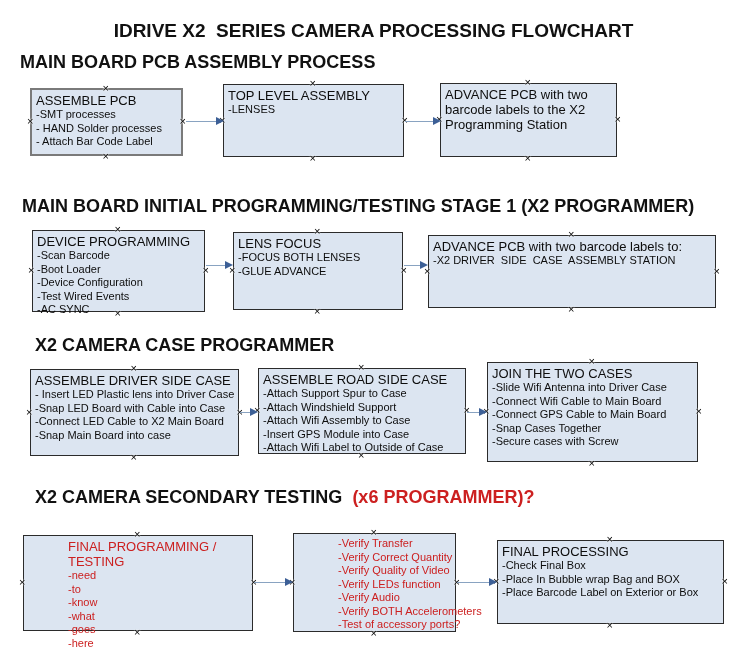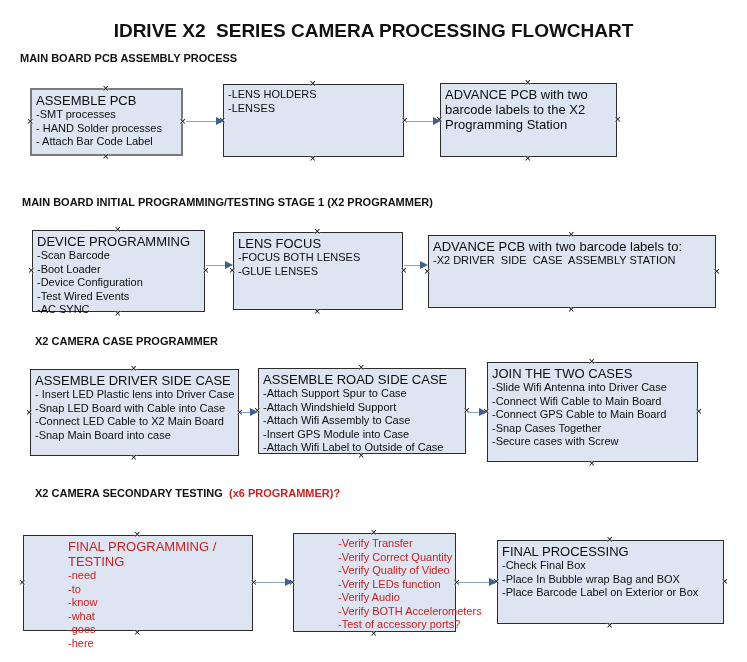--- a/index.html
+++ b/index.html
@@ -14,21 +14,21 @@
   html,body{margin:0;padding:0;background:#ffffff;}
   body{font-family:"Liberation Sans","DejaVu Sans",sans-serif;color:var(--ink);}
   .canvas{position:relative;width:747px;height:662px;background:#ffffff;overflow:hidden;}
 
   .main-title{
     position:absolute;left:0;top:20px;width:747px;
     text-align:center;font-size:19px;font-weight:bold;letter-spacing:0;
     white-space:pre;color:#111;
   }
   .section-heading{
-    position:absolute;font-size:11px;font-weight:bold;white-space:pre;color:#111;
+    position:absolute;font-size:18px;font-weight:bold;white-space:pre;color:#111;
   }
   .section-heading .red-part{color:var(--red);}
 
   .box{
     position:absolute;
     background:var(--box-fill);
     border:1.6px solid #2b2b2b;
     padding:3px 5px 2px 4px;
   }
   .box.gray-border{border:2px solid #7a7a7a;}
@@ -70,22 +70,22 @@
         <div class="line">-SMT processes</div>
         <div class="line">- HAND Solder processes</div>
         <div class="line">- Attach Bar Code Label</div>
       </div>
   <span class="anchor anchor-t">×</span>
       <span class="anchor anchor-b">×</span>
       <span class="anchor anchor-l">×</span>
       <span class="anchor anchor-r">×</span>
     </div>
   <div class="box" style="left:223px;top:84px;width:181px;height:73px">
-    <div class="box-lines">
-        <div class="line">-LENS HOLDERS</div>
+    <div class="box-title">TOP LEVEL ASSEMBLY</div>
+    <div class="box-lines">
         <div class="line">-LENSES</div>
       </div>
   <span class="anchor anchor-t">×</span>
       <span class="anchor anchor-b">×</span>
       <span class="anchor anchor-l">×</span>
       <span class="anchor anchor-r">×</span>
     </div>
   <div class="box" style="left:440px;top:83px;width:177px;height:74px">
     <div class="box-title">ADVANCE PCB with two barcode labels to the  X2 Programming Station</div>
     <div class="box-lines"></div>
@@ -110,21 +110,21 @@
       </div>
   <span class="anchor anchor-t">×</span>
       <span class="anchor anchor-b">×</span>
       <span class="anchor anchor-l">×</span>
       <span class="anchor anchor-r">×</span>
     </div>
   <div class="box" style="left:233px;top:232px;width:170px;height:78px">
     <div class="box-title">LENS FOCUS</div>
     <div class="box-lines">
         <div class="line">-FOCUS BOTH LENSES</div>
-        <div class="line">-GLUE LENSES</div>
+        <div class="line">-GLUE ADVANCE</div>
       </div>
   <span class="anchor anchor-t">×</span>
       <span class="anchor anchor-b">×</span>
       <span class="anchor anchor-l">×</span>
       <span class="anchor anchor-r">×</span>
     </div>
   <div class="box" style="left:428px;top:235px;width:288px;height:73px">
     <div class="box-title">ADVANCE PCB with two barcode labels to:</div>
     <div class="box-lines">
         <div class="line">-X2 DRIVER  SIDE  CASE  ASSEMBLY STATION</div>

